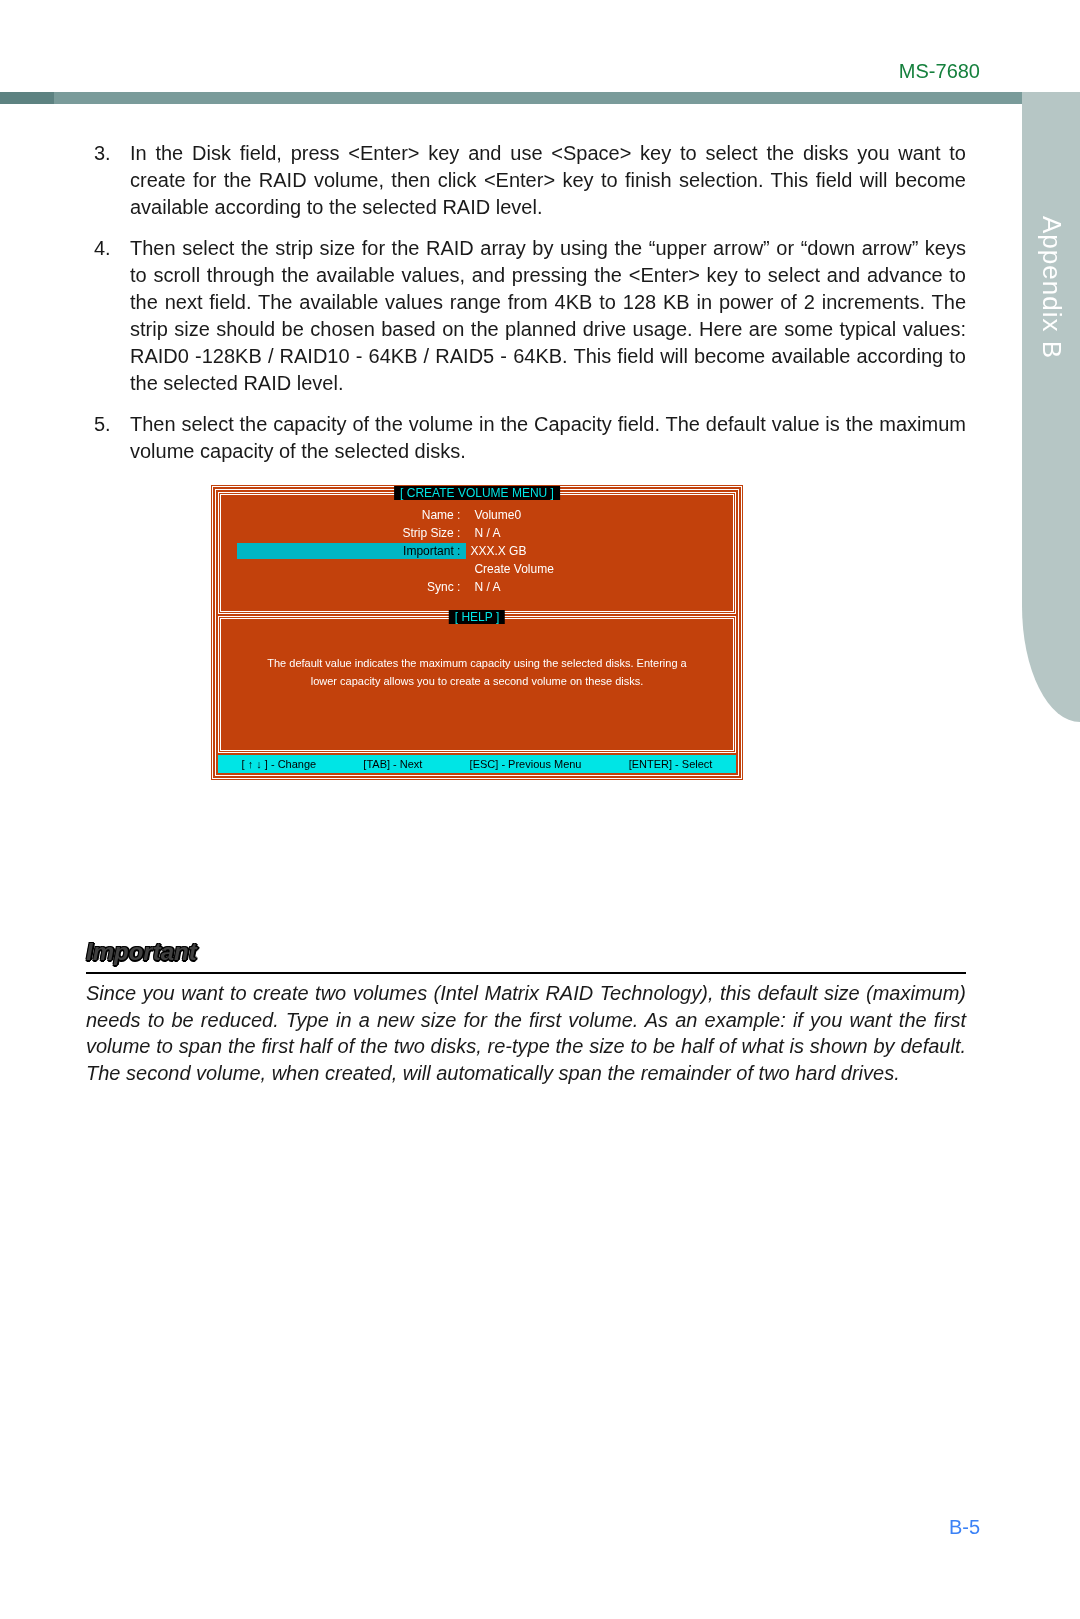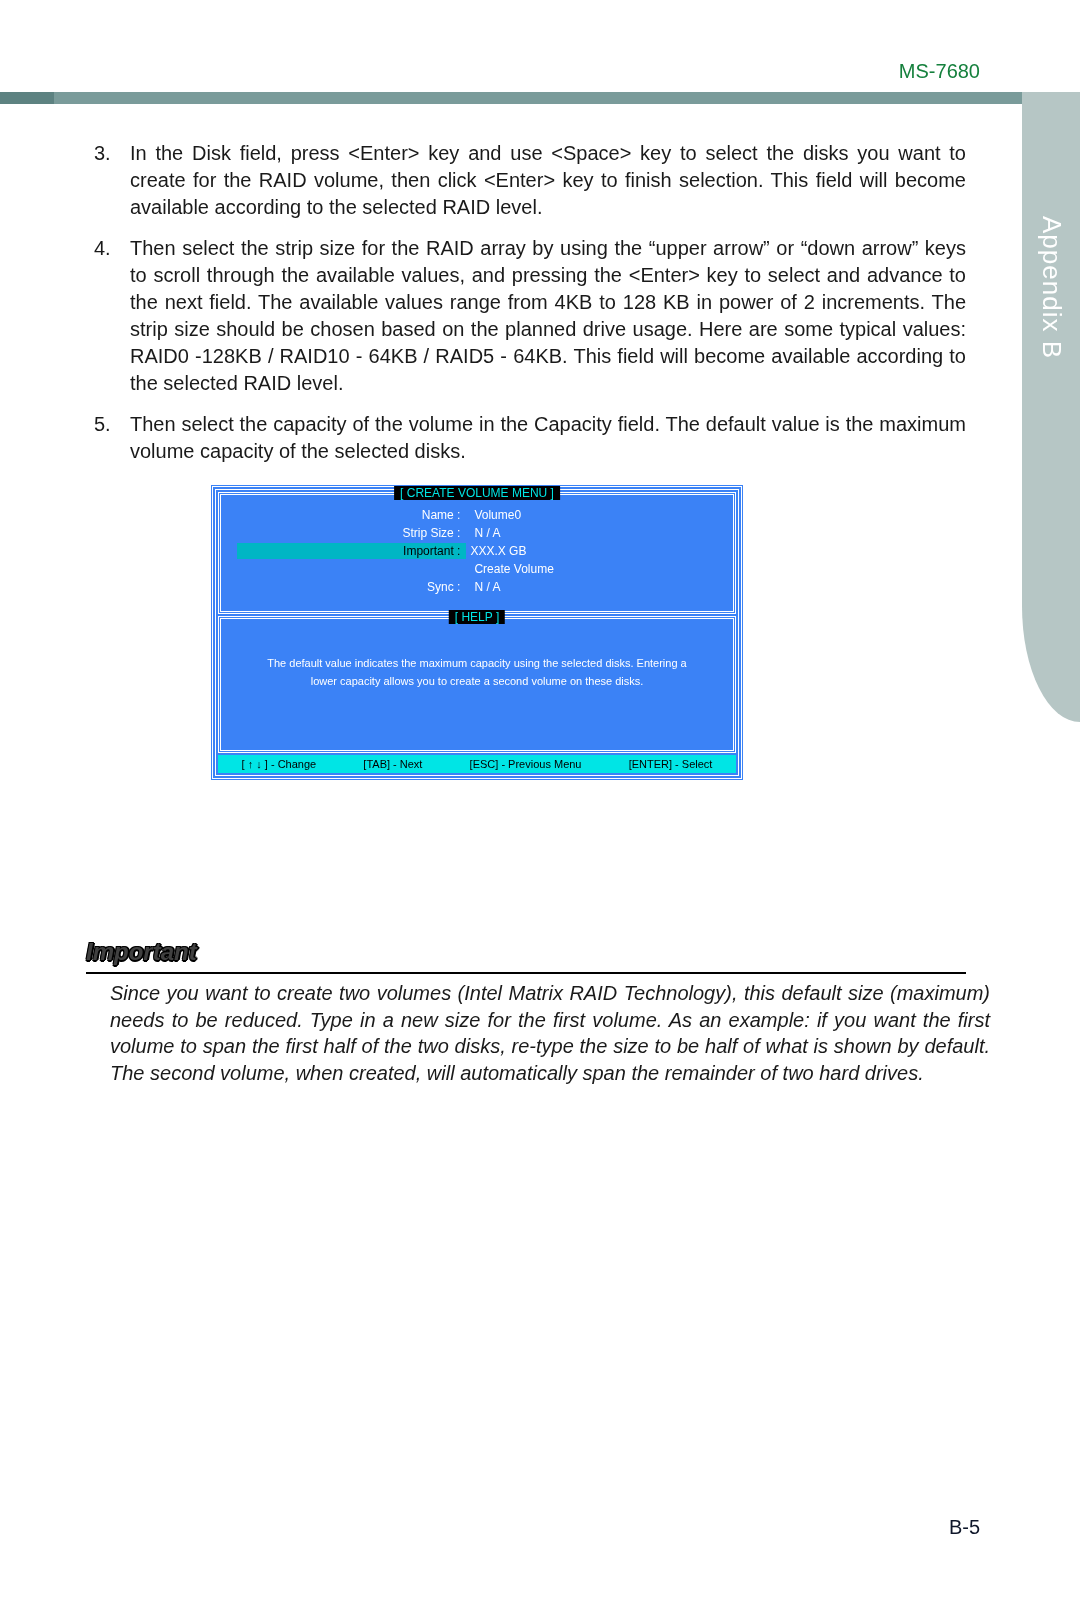--- a/index.html
+++ b/index.html
@@ -37,21 +37,21 @@
     color: #1a1a1a;
   }
   .content ol { list-style: none; }
   .content li { padding-left: 44px; position: relative; margin-bottom: 14px; text-align: justify; }
   .content li .num { position: absolute; left: 8px; top: 0; }
   .bios {
     position: absolute;
     top: 484px;
     left: 210px;
     width: 534px;
-    background: #3b82f6;
+    background: #c2410c;
     border: 3px double #fff;
     padding: 2px;
   }
   .bios-inner { border: 1px solid #fff; }
   .doublebox {
     border: 3px double #fff;
     margin: 2px;
     position: relative;
     padding: 10px 14px 14px 14px;
   }
@@ -107,23 +107,22 @@
   .important-body {
     position: absolute;
     top: 980px;
     left: 86px;
     width: 880px;
     font-size: 20px;
     line-height: 1.33;
     font-style: italic;
     text-align: justify;
     color: #1a1a1a;
-    margin-left: 24px;
-  }
-  .pagenum { position: absolute; bottom: 80px; right: 100px; font-size: 20px; color: #0f172a; }
+  }
+  .pagenum { position: absolute; bottom: 80px; right: 100px; font-size: 20px; color: #3b82f6; }
 </style>
 </head>
 <body>
 
 <div class="page">
 
   <div class="model">MS-7680</div>
   <div class="header-bar">
       <div class="accent"></div>
     </div>

